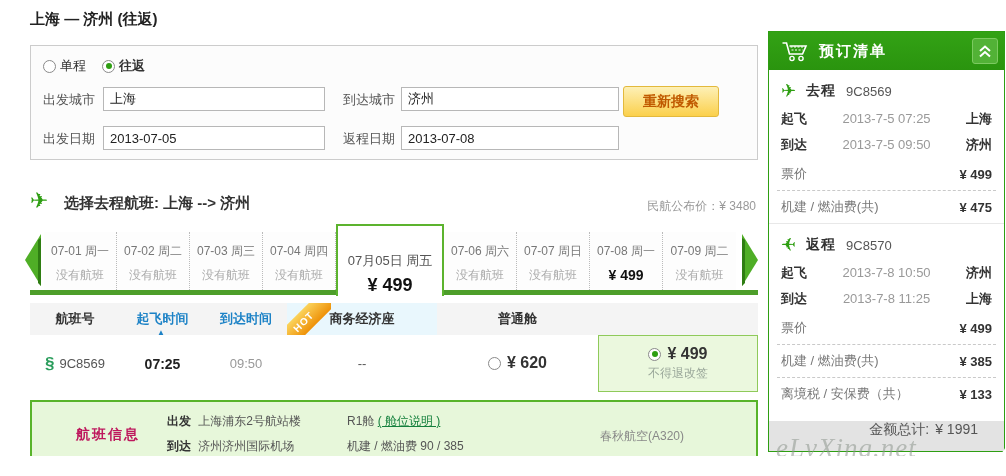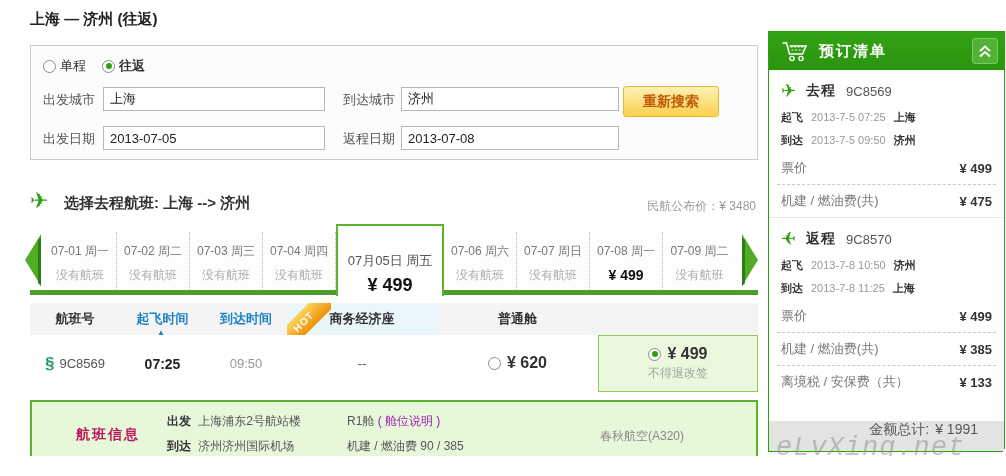--- a/index.html
+++ b/index.html
@@ -64,47 +64,47 @@
   .special-cell{position:absolute;left:568px;top:0;width:158px;height:55px;background:#ebf8de;border:1px solid #8fca5a;
                 display:flex;flex-direction:column;justify-content:center;align-items:center;cursor:pointer;}
   .special-note{font-size:12px;color:#9aa79a;margin-top:2px;}
 
   
   .finfo{position:absolute;left:30px;top:400px;width:724px;height:64px;background:#e7f7da;border:2px solid #58b42a;}
   .fi-title{position:absolute;left:44px;top:24px;font-size:14px;font-weight:bold;color:#be185d;letter-spacing:2px;}
   .fi-block{position:absolute;top:11px;font-size:12px;color:#555;}
   .fi-line{margin-bottom:8px;white-space:nowrap;}
   .fi-lab{font-weight:bold;color:#333;margin-right:4px;}
-  .fi-link{color:#a21caf;cursor:pointer;}
+  .fi-link{color:#15803d;text-decoration:underline;cursor:pointer;}
   .fi-air{position:absolute;left:568px;top:26px;font-size:12px;color:#888;}
 
   
   .panel{position:absolute;left:768px;top:31px;width:237px;height:421px;border:1px solid #2e9e12;background:#fff;box-sizing:border-box;}
   .p-head{height:38px;background:linear-gradient(#33a215,#2a940e);display:flex;align-items:center;position:relative;color:#fff;}
   .p-head .cart{margin-left:12px;}
   .p-title{font-size:15px;font-weight:bold;margin-left:10px;letter-spacing:2px;}
   .collapse-btn{position:absolute;right:6px;top:6px;width:26px;height:26px;background:#52b236;border:1px solid #7cca60;border-radius:3px;
                 display:flex;align-items:center;justify-content:center;cursor:pointer;box-sizing:border-box;}
   .leg-head{display:flex;align-items:center;gap:10px;padding:12px 12px 6px;}
   .leg-head .plane-icon{font-size:18px;line-height:18px;}
   .plane-flip{display:inline-block;transform:scaleX(-1);}
   .leg-label{font-weight:bold;color:#333;font-size:14px;letter-spacing:1px;}
   .leg-no{color:#555;font-size:13px;}
-  .time-row{display:flex;gap:8px;padding:4px 12px;align-items:baseline;font-size:11px;}
+  .time-row{display:flex;padding:4px 12px;align-items:baseline;font-size:13px;justify-content:space-between;}
   .t-label{font-weight:bold;color:#333;}
   .t-val{color:#999;}
   .t-city{font-weight:bold;color:#333;}
   .fee-row{display:flex;justify-content:space-between;padding:7px 12px;color:#777;font-size:13px;align-items:center;}
   .fee-val{font-weight:bold;color:#333;}
   .dashed{border-bottom:1px dashed #c9c9c9;margin:0 8px;}
   .solid{border-bottom:1px solid #e8e8e8;}
   .total-bar{position:absolute;bottom:0;left:0;right:0;height:30px;background:#e3e3e3;display:flex;justify-content:flex-end;
              align-items:flex-start;gap:6px;padding-right:26px;font-weight:normal;color:#555;font-size:14px;}
 
-  .watermark{position:absolute;left:776px;top:433px;font-family:Liberation Mono, monospace;font-style:italic;font-size:27px;
+  .watermark{position:absolute;left:776px;top:433px;font-family:Liberation Serif, serif;font-style:italic;font-size:27px;
              color:#8f978f;opacity:.55;letter-spacing:1px;z-index:9;pointer-events:none;}
 </style>
 </head>
 <body>
 
 <div class="stage">
 
   <div class="page-title">上海 — 济州 (往返)</div>
 
   <div class="search-box">

